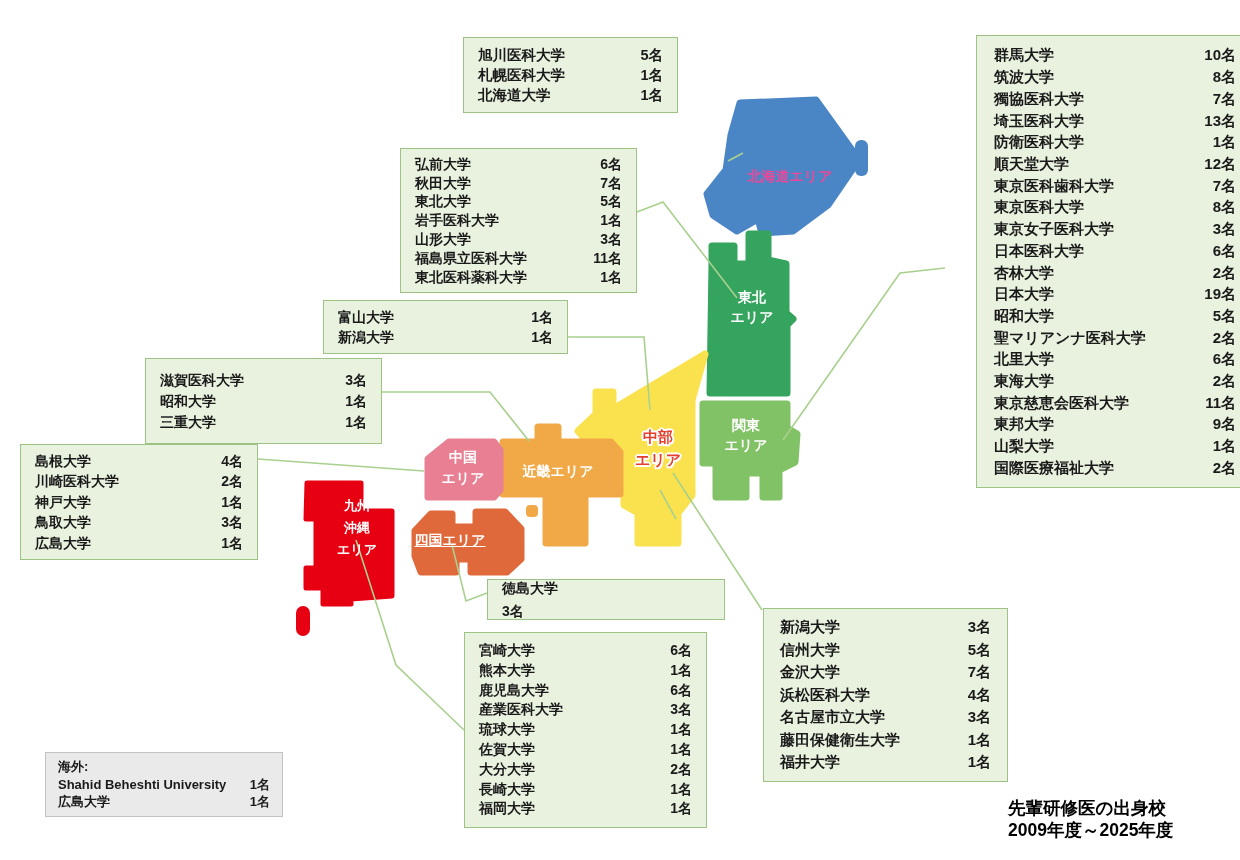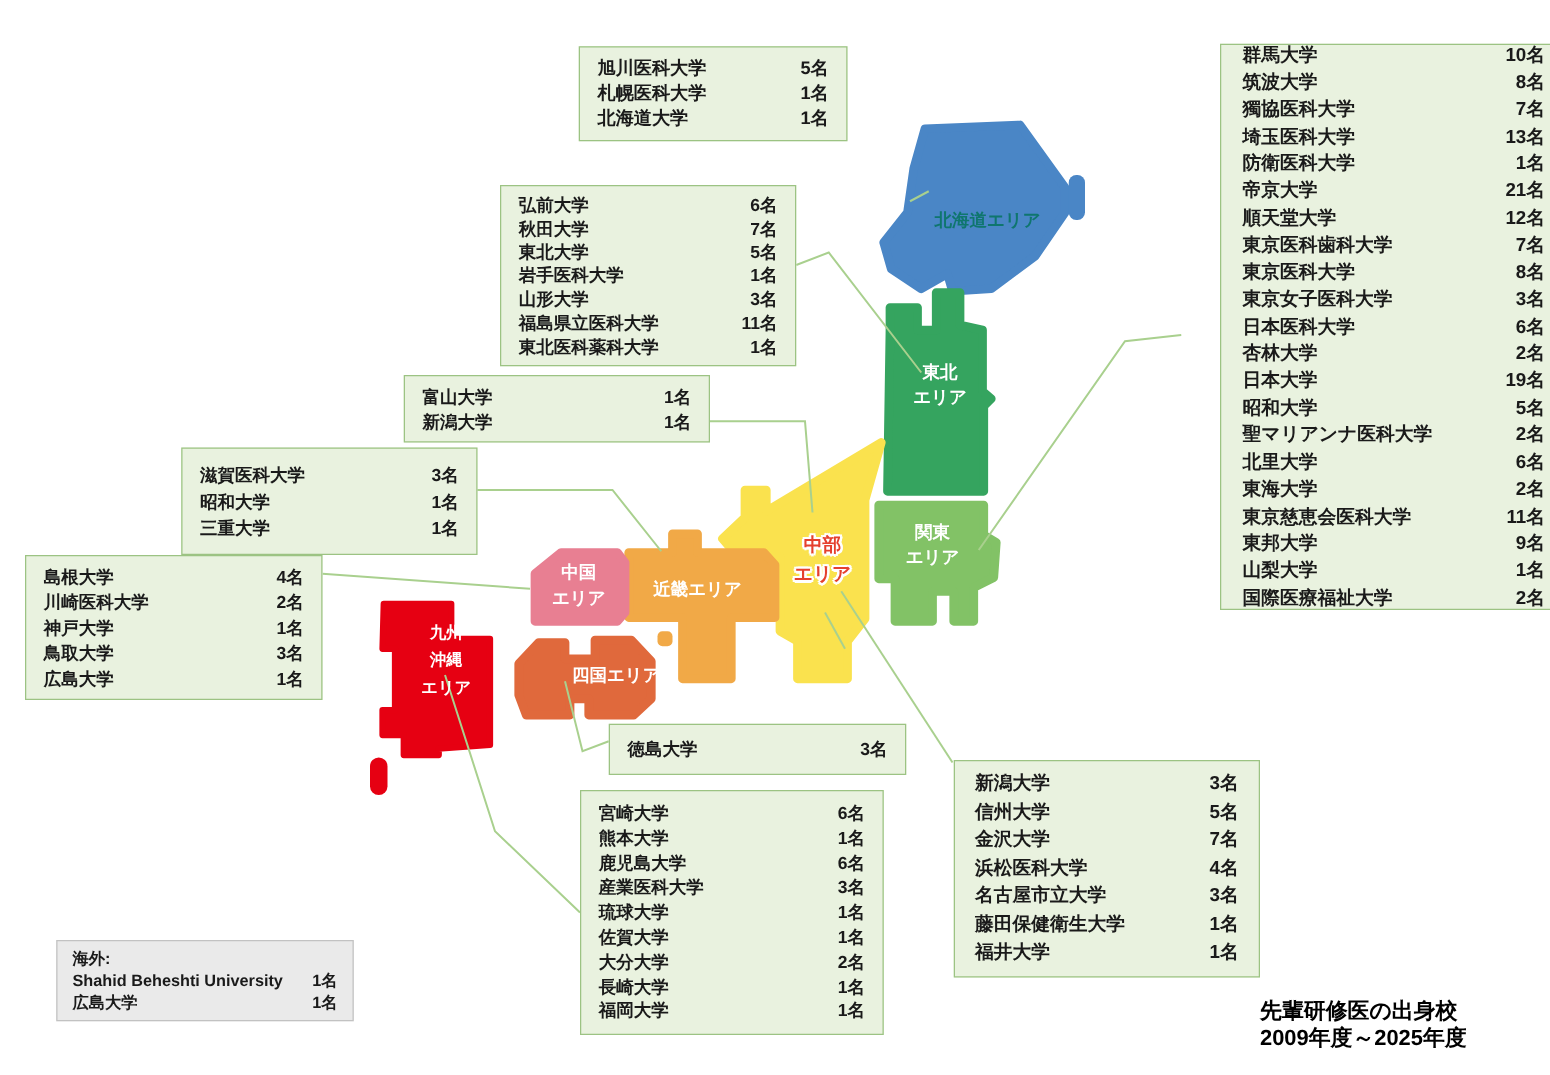--- a/index.html
+++ b/index.html
@@ -16,37 +16,37 @@
   .box-kanto .row{line-height:21.7px;}
   .box-tohoku{left:400px;top:148px;width:237px;height:145px;font-size:14px;}
   .box-tohoku .row{line-height:18.8px;}
   .box-toyama{left:323px;top:300px;width:245px;height:54px;font-size:14px;}
   .box-toyama .row{line-height:20px;}
   .box-shiga{left:145px;top:358px;width:237px;height:86px;font-size:14px;}
   .box-shiga .row{line-height:21px;}
   .box-chugoku{left:20px;top:444px;width:238px;height:116px;font-size:14px;}
   .box-chugoku .row{line-height:20.5px;}
   .box-tokushima{left:487px;top:579px;width:238px;height:41px;font-size:14px;}
-  .box-tokushima .row{line-height:23px;}
+  .box-tokushima .row{line-height:23px;flex-direction:column;}
   .box-kyushu{left:464px;top:632px;width:243px;height:196px;font-size:14px;}
   .box-kyushu .row{line-height:19.8px;}
   .box-chubu{left:763px;top:608px;width:245px;height:174px;font-size:15px;padding:2px 16px;}
   .box-chubu .row{line-height:22.5px;}
   .box-overseas{left:45px;top:752px;width:238px;height:65px;font-size:13px;
                 background:#eaeaea;border:1.5px solid #c2c2c2;padding:2px 12px;}
   .box-overseas .row{line-height:17.5px;}
   .box-overseas .heading{line-height:17.5px;}
   .rlabel{position:absolute;transform:translate(-50%,-50%);text-align:center;color:#fff;
           white-space:nowrap;font-size:14px;line-height:20px;}
   .rlabel-hokkaido{left:790px;top:176px;}
   .rlabel-tohoku{left:752px;top:307px;}
   .rlabel-kanto{left:746px;top:435px;}
   .rlabel-kinki{left:558px;top:471px;}
   .rlabel-chugoku{left:463px;top:468px;line-height:21px;}
-  .rlabel-shikoku{left:493px;top:540px;}
+  .rlabel-shikoku{left:450px;top:540px;text-decoration:underline;}
   .rlabel-kyushu{left:357px;top:528px;font-size:13px;line-height:22px;}
   .rlabel-chubu{left:658px;top:448px;font-size:15px;line-height:23px;
     text-shadow:-2px 0 0 #fff,2px 0 0 #fff,0 -2px 0 #fff,0 2px 0 #fff,
                 -1.5px -1.5px 0 #fff,1.5px -1.5px 0 #fff,-1.5px 1.5px 0 #fff,1.5px 1.5px 0 #fff;}
   .title{position:absolute;left:1008px;top:797px;font-size:17.5px;line-height:22px;color:#000;}
   .mapshape{stroke-linejoin:round;stroke-linecap:round;}
   .connector{fill:none;stroke:#a9d08e;stroke-width:1.6px;}
 </style>
 </head>
 <body>
@@ -72,21 +72,21 @@
     <polyline class="connector" points="568,337 644,337 650,410"></polyline>
     <polyline class="connector" points="660,490 676,519"></polyline>
     <polyline class="connector" points="380,392 490,392 529,441"></polyline>
     <polyline class="connector" points="258,459 424,471"></polyline>
     <polyline class="connector" points="452,545 466,601 487,593"></polyline>
     <polyline class="connector" points="356,540 396,665 464,730"></polyline>
     <polyline class="connector" points="783,440 900,273 945,268"></polyline>
     <polyline class="connector" points="673,473 762,610"></polyline>
   </svg>
 
-  <div class="rlabel rlabel-hokkaido" style="color: #0f766e;">
+  <div class="rlabel rlabel-hokkaido" style="color: #ec4899;">
       <div>北海道エリア</div>
     </div>
   <div class="rlabel rlabel-tohoku" style="color: rgb(255, 255, 255);">
       <div>東北</div>
       <div>エリア</div>
     </div>
   <div class="rlabel rlabel-kanto" style="color: rgb(255, 255, 255);">
       <div>関東</div>
       <div>エリア</div>
     </div>
@@ -137,24 +137,20 @@
         <span class="uname">獨協医科大学</span>
         <span class="ucount">7名</span>
       </div>
       <div class="row">
         <span class="uname">埼玉医科大学</span>
         <span class="ucount">13名</span>
       </div>
       <div class="row">
         <span class="uname">防衛医科大学</span>
         <span class="ucount">1名</span>
-      </div>
-      <div class="row">
-        <span class="uname">帝京大学</span>
-        <span class="ucount">21名</span>
       </div>
       <div class="row">
         <span class="uname">順天堂大学</span>
         <span class="ucount">12名</span>
       </div>
       <div class="row">
         <span class="uname">東京医科歯科大学</span>
         <span class="ucount">7名</span>
       </div>
       <div class="row">

